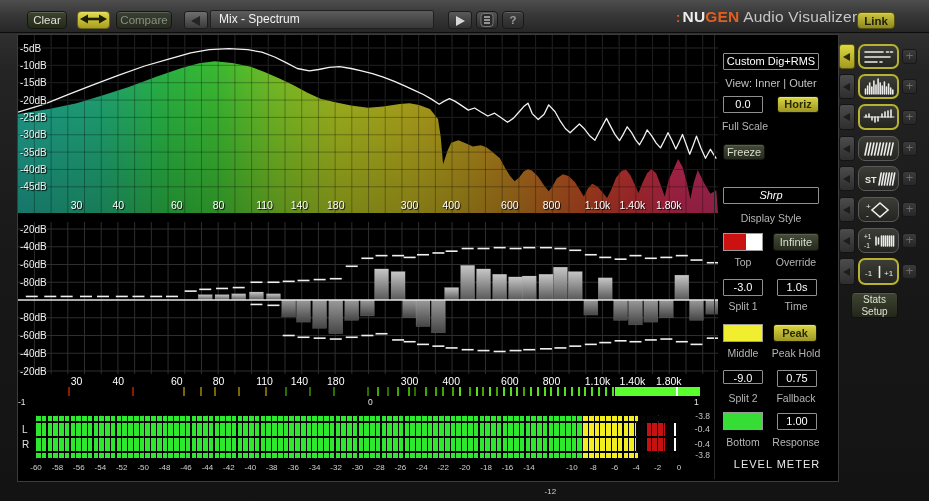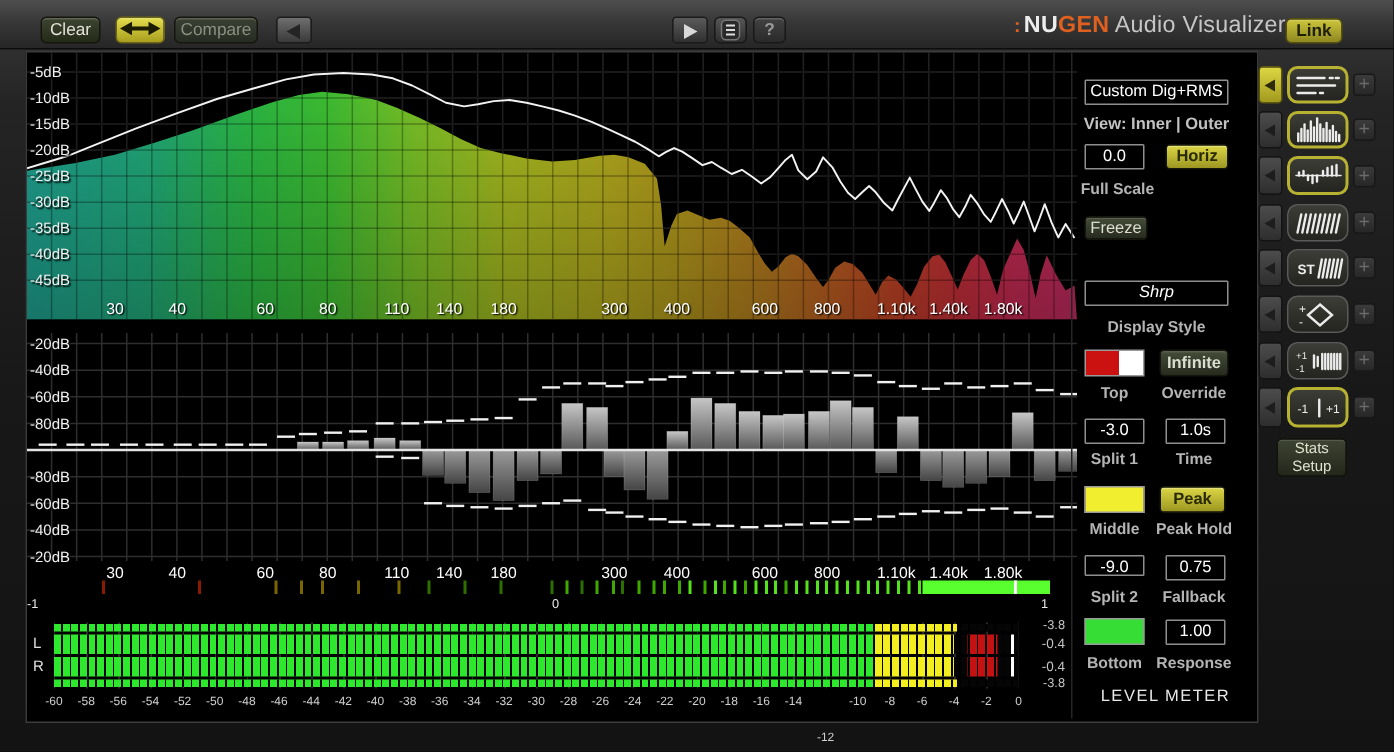--- a/index.html
+++ b/index.html
@@ -43,21 +43,21 @@
   #corr{position:absolute;left:0;top:352px;width:695px;height:22px;}
   #meter{position:absolute;left:0;top:375px;width:700px;height:69px;}
   .corr-lab{position:absolute;top:10px;color:#e8e8e8;font-size:8.5px;}
   .mlab{position:absolute;color:#e0e0e0;font-size:10px;}
   .mval{position:absolute;text-align:right;right:8px;width:40px;color:#c4c4c4;font-size:8.5px;}
   .mscale span{position:absolute;transform:translateX(-50%);color:#cfcfcf;font-size:8px;top:0;}
   
   #settings{position:absolute;left:696px;top:0;width:124px;height:444px;border-left:1px solid #262626;}
   .sfield{position:absolute;background:#000;border:1px solid #8f8f8f;box-sizing:border-box;color:#fff;
           font-size:11px;text-align:center;border-radius:1px;}
-  .slabel{position:absolute;color:#b4b4b4;font-size:10.5px;text-align:center;transform:translateX(-50%);white-space:nowrap;font-weight:bold;}
+  .slabel{position:absolute;color:#b4b4b4;font-size:10.5px;text-align:center;transform:translateX(-50%);white-space:nowrap;}
   .sbtn{position:absolute;border-radius:3px;box-sizing:border-box;font-size:11px;text-align:center;border:1px solid #15170e;}
   .sbtn.yellow{background:linear-gradient(#dcd646,#9d9722);color:#2a2a00;font-weight:bold;box-shadow:inset 0 1px 0 rgba(255,255,255,.3);}
   .sbtn.dark{background:linear-gradient(#454c38,#262b1e);color:#d9ded0;box-shadow:inset 0 1px 0 rgba(255,255,255,.12);}
   .swatch{position:absolute;border:1px solid #9a9a9a;box-sizing:border-box;}
   #lm-title{position:absolute;left:62px;top:423px;transform:translateX(-50%);color:#e8e8e8;font-size:11px;letter-spacing:1px;white-space:nowrap;}
   
   .prow-arrow{position:absolute;width:16px;border-radius:3px;box-sizing:border-box;border:1px solid #141414;
               background:linear-gradient(#4c4c4c,#2e2e2e);}
   .prow-arrow.sel{background:linear-gradient(#ddd743,#a29a1e);border-color:#5c560f;}
   .prow-arrow .tri{top:50%;margin-top:-4px;border-top:4px solid transparent;border-bottom:4px solid transparent;}
@@ -86,20 +86,21 @@
       <svg width="29" height="14" viewBox="0 0 29 14">
         <line x1="6" y1="7" x2="23" y2="7" stroke="#1c1c00" stroke-width="2.6"></line>
         <polygon points="1,7 9,2.5 9,11.5" fill="#1c1c00"></polygon>
         <polygon points="28,7 20,2.5 20,11.5" fill="#1c1c00"></polygon>
       </svg>
     </div>
     <div class="tbtn" id="btn-compare">Compare</div>
     <div class="arrbtn" id="btn-prev">
         <span class="tri tri-l"></span>
       </div>
+    <div id="preset-field">Mix - Spectrum</div>
     <div class="arrbtn" id="btn-next">
         <span class="tri tri-r"></span>
       </div>
     <div id="btn-list">
       <svg width="20" height="16" viewBox="0 0 20 16">
         <rect x="4" y="1.5" width="12" height="13" rx="3" fill="#2a2a2a" stroke="#777" stroke-width="1"></rect>
         <line x1="7" y1="5" x2="13" y2="5" stroke="#ddd" stroke-width="1.2"></line>
         <line x1="7" y1="8" x2="13" y2="8" stroke="#ddd" stroke-width="1.2"></line>
         <line x1="7" y1="11" x2="13" y2="11" stroke="#ddd" stroke-width="1.2"></line>
       </svg>
@@ -577,21 +578,21 @@
       <div class="slabel" style="left:56px;top:42px;font-size:11px;color:#c2c2c2;">View: Inner | Outer</div>
       <div class="sfield" style="left:8px;top:61px;width:40px;height:17px;line-height:15px;">0.0</div>
       <div class="sbtn yellow" style="left:62px;top:61px;width:42px;height:17px;line-height:15px;">Horiz</div>
       <div class="slabel" style="left:30px;top:85px;">Full Scale</div>
       <div class="sbtn dark" style="left:8px;top:109px;width:42px;height:16px;line-height:14px;">Freeze</div>
       <div class="sfield" style="left:8px;top:152px;width:96px;height:17px;line-height:15px;font-style:italic;">Shrp</div>
       <div class="slabel" style="left:56px;top:177px;">Display Style</div>
       <div id="settings-rows" style="position: absolute; left: 0px; top: 0px; width: 124px; height: 444px;">
           <div class="swatch" style="position: absolute; left: 8px; width: 40px; top: 198px; height: 18px; box-sizing: border-box; background: linear-gradient(90deg, rgb(204, 17, 17) 0px, rgb(204, 17, 17) 58%, rgb(255, 255, 255) 58%, rgb(255, 255, 255) 100%);"></div>
           <div class="slabel" style="position: absolute; left: 28px; top: 221px;">Top</div>
-          <div class="sbtn dark" style="position: absolute; left: 58px; width: 46px; top: 198px; height: 18px; box-sizing: border-box; line-height: 16px; font-weight: bold;">Infinite</div>
+          <div class="sbtn dark" style="position: absolute; left: 58px; width: 46px; top: 198px; height: 18px; box-sizing: border-box; line-height: 16px;">Infinite</div>
           <div class="slabel" style="position: absolute; left: 81px; top: 221px;">Override</div>
           <div class="sfield" style="position: absolute; left: 8px; width: 40px; height: 17px; top: 244px; line-height: 15px;">-3.0</div>
           <div class="slabel" style="position: absolute; left: 28px; top: 265px;">Split 1</div>
           <div class="sfield" style="position: absolute; left: 62px; width: 40px; height: 17px; top: 244px; line-height: 15px;">1.0s</div>
           <div class="slabel" style="position: absolute; left: 81px; top: 265px;">Time</div>
           <div class="swatch" style="position: absolute; left: 8px; width: 40px; top: 289px; height: 18px; box-sizing: border-box; background: rgb(240, 238, 46);"></div>
           <div class="slabel" style="position: absolute; left: 28px; top: 312px;">Middle</div>
           <div class="sbtn yellow" style="position: absolute; left: 58px; width: 44px; top: 289px; height: 18px; box-sizing: border-box; line-height: 16px;">Peak</div>
           <div class="slabel" style="position: absolute; left: 81px; top: 312px;">Peak Hold</div>
           <div class="sfield" style="position: absolute; left: 8px; width: 40px; height: 14px; top: 335px; line-height: 15px;">-9.0</div>

